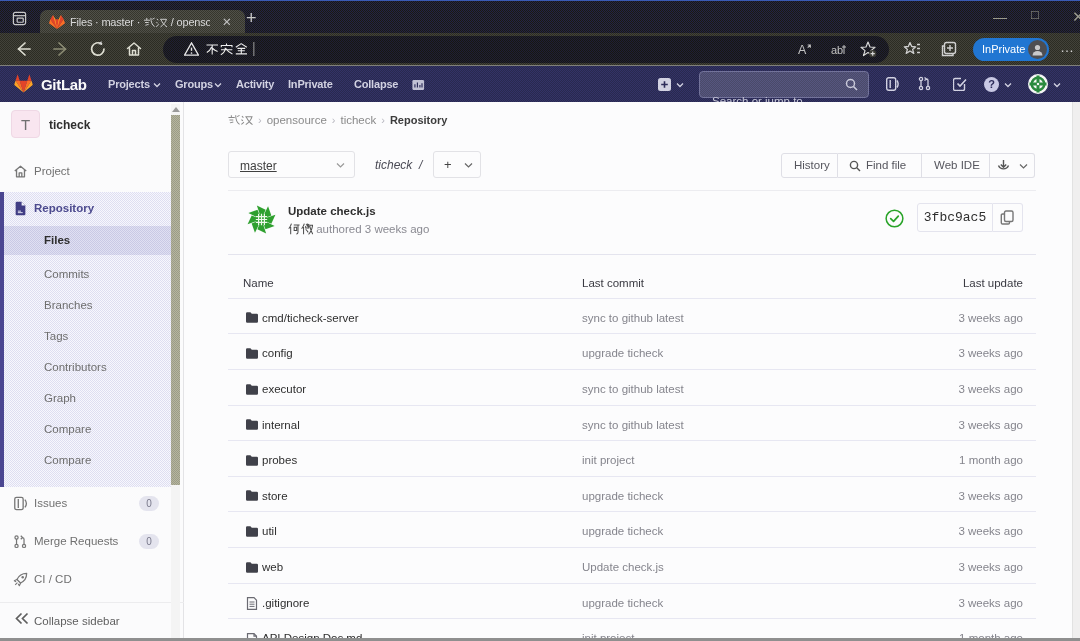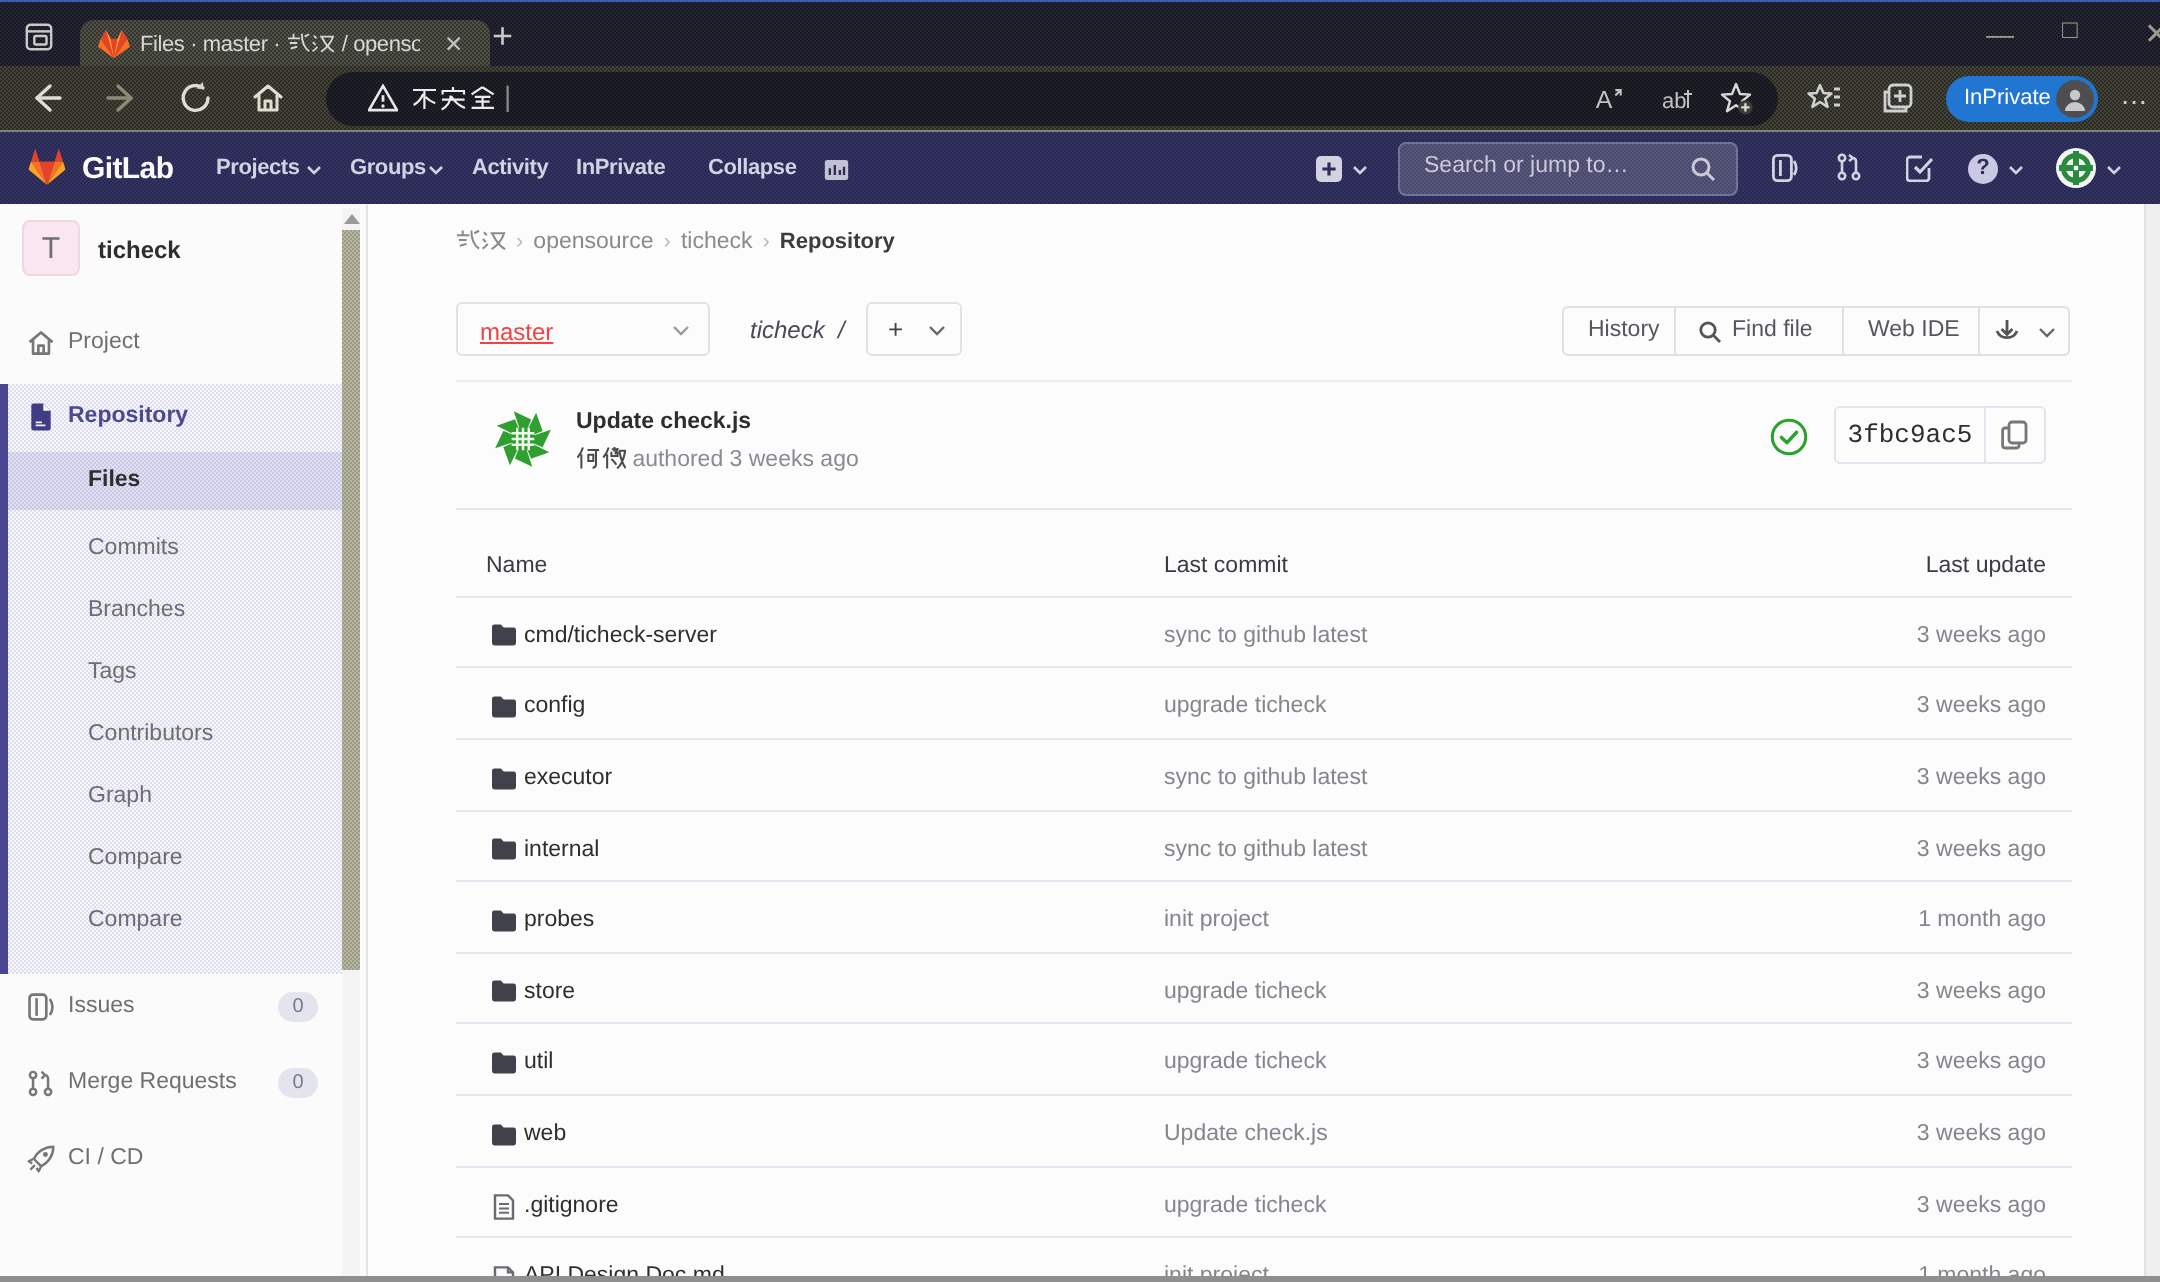--- a/index.html
+++ b/index.html
@@ -34,21 +34,21 @@
 
 
 #glnav { left:0; top:66px; width:1080px; height:36px;
   background: conic-gradient(#29294e 25%, #333367 0 50%, #29294e 0 75%, #333367 0) 0 0 / 2px 2px;
 }
 .gl-link { position:absolute; top:12px; font-size:11px; font-weight:700; color:#d2d2e2; white-space:nowrap; letter-spacing:-0.2px; }
 .gl-caret { position:absolute; top:15px; width:8px; height:8px; }
 #gl-logotext { left:41px; top:9.5px; font-size:15px; font-weight:700; color:#fafafa; letter-spacing:-0.3px; }
 #glsearch { left:699px; top:4.5px; width:170px; height:27px; border:1px solid #73739a; border-radius:4px;
   background: conic-gradient(#4a4a68 25%, #565680 0 50%, #4a4a68 0 75%, #565680 0) 0 0 / 2px 2px; }
-#glsearch .ph { position:absolute; left:12px; top:5px; font-size:11.5px; color:#c9c9d9; }
+#glsearch .ph { position:absolute; left:12px; top:23px; font-size:11.5px; color:#c9c9d9; }
 
 
 #page { left:0; top:102px; width:1080px; height:536px; background:#fcfcfd; }
 #sidebar { left:0; top:0; width:184px; height:536px; background:#fbfbfc; border-right:1px solid #e3e3e6; }
 #sb-scroll { left:171px; top:2px; width:9px; height:534px; background:#f4f4f4; }
 #sb-thumb { left:0px; top:11px; width:9px; height:370px;
   background: conic-gradient(#b5b5a0 25%, #9c9c86 0 50%, #b5b5a0 0 75%, #9c9c86 0) 0 0 / 2px 2px;}
 #proj-avatar { left:11px; top:8px; width:29px; height:28px; background:#f9e6f0; border:1px solid #efd8e5; border-radius:4px; color:#707070; font-size:15px; text-align:center; line-height:27px; }
 #proj-name { left:49px; top:16px; font-size:12px; font-weight:700; color:#2e2e2e; }
 .sb-item { position:absolute; left:0; width:170px; height:38px; }
@@ -64,21 +64,21 @@
 .badge { position:absolute; left:139px; width:20px; height:15px; background:#e4e4ee; border-radius:8px; font-size:10px; color:#78788a; text-align:center; line-height:15px; }
 #collapse { position:absolute; left:0; top:500px; width:184px; height:36px; border-top:1px solid #ececee; }
 #collapse .lbl { position:absolute; left:34px; top:12px; font-size:11.5px; color:#5f5f5f; }
 
 #content { left:185px; top:0; width:895px; height:536px; }
 #crumbs { position:absolute; left:43px; top:12px; font-size:11.5px; color:#8a8a8a; }
 #crumbs b { color:#3c3c3c; font-weight:700; font-size:11px; }
 #crumbs .s { color:#b8b8c0; padding:0 5px; font-size:11px; }
 
 #branchsel { position:absolute; left:43px; top:49px; width:127px; height:27px; border:1px solid #e2e2e6; border-radius:3px; }
-#branchsel .t { position:absolute; left:11px; top:7px; font-size:12px; color:#ef4444;text-decoration:underline; }
+#branchsel .t { position:absolute; left:11px; top:7px; font-size:12px; color:#404040;text-decoration:underline; }
 #crumb2 { position:absolute; left:190px; top:56px; font-size:12px; color:#4a4a55;font-style:italic; }
 #plusbtn { position:absolute; left:248px; top:49px; width:48px; height:27px; border:1px solid #e2e2e6; border-radius:3px; font-size:14px; color:#444; }
 .rbtn { position:absolute; top:51px; height:25px; border:1px solid #dfdfe6; border-top:1px solid #dfdfe6; font-size:11.5px; color:#56565e; }
 
 #commitbox { position:absolute; left:43px; top:87.5px; width:808px; height:65.5px; border-top:1px solid #ececf0; border-bottom:1px solid #e4e4ee; }
 #commitbox .title { position:absolute; left:60px; top:14px; font-size:11.5px; font-weight:700; color:#2e2e2e; }
 #commitbox .meta { position:absolute; left:60px; top:32px; font-size:11.5px; color:#8a8a92; }
 
 #table { position:absolute; left:43px; top:151px; width:808px; }
 .th { position:absolute; top:0; font-size:11.5px; color:#3a3a42; }
@@ -301,20 +301,26 @@
         <div class="lbl">Merge Requests</div>
         <div class="badge" style="top:11px">0</div>
       </div>
       <div class="sb-item" style="top:459px">
         <svg class="ico" viewBox="0 0 17 17">
             <path d="M15.5 1.5 C11 1.5 6.5 4 4.5 8.5 L8.5 12.5 C13 10.5 15.5 6 15.5 1.5 Z" fill="none" stroke="#777" stroke-width="1.4" stroke-linejoin="round"></path>
             <path d="M4.8 8.2 L1.5 9.8 L3.5 11 M8.8 12.2 L7.2 15.5 L6 13.5 M2.5 14.5 L5 12" fill="none" stroke="#777" stroke-width="1.3" stroke-linejoin="round"></path>
             <circle cx="11" cy="6" r="1.4" fill="#777"></circle>
           </svg>
         <div class="lbl">CI / CD</div>
+      </div>
+      <div id="collapse">
+        <svg style="position:absolute;left:15px;top:9px" width="14" height="13" viewBox="0 0 14 13">
+            <path d="M6.5 1.5 L1.5 6.5 L6.5 11.5 M12.5 1.5 L7.5 6.5 L12.5 11.5" fill="none" stroke="#5f5f5f" stroke-width="1.7"></path>
+          </svg>
+        <div class="lbl">Collapse sidebar</div>
       </div>
       <div id="sb-scroll" class="abs">
           <div style="position:absolute;left:0.5px;top:3px;width:0;height:0;border-left:4px solid transparent;border-right:4px solid transparent;border-bottom:5px solid #9a9a9a;"></div>
           <div id="sb-thumb" class="abs"></div>
         </div>
     </div>
 
     <div id="content" class="abs">
       <div id="crumbs"><svg width="25" height="12" viewBox="0 0 26 12" fill="none" stroke="#8a8a8a" stroke-width="1.05" style="vertical-align:-2px">
             <path d="M0.5 3.5 H7 M3.5 1 V3.5 M1.5 6 H5.5 M2 9 L5.5 8 M8 1 C8 5 9 8.5 12 10.5 M9.5 2.5 L12 1.2"></path>

